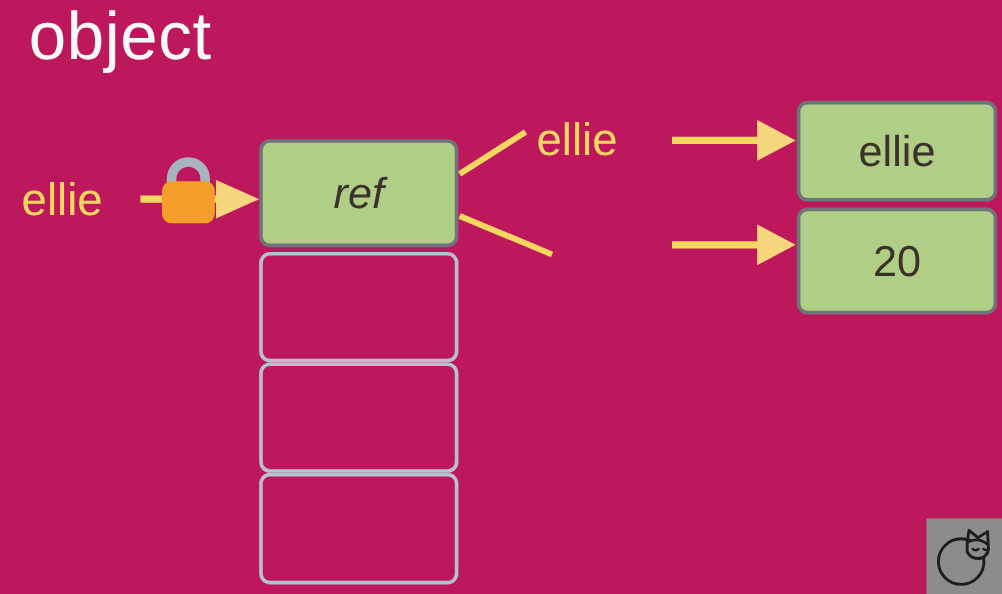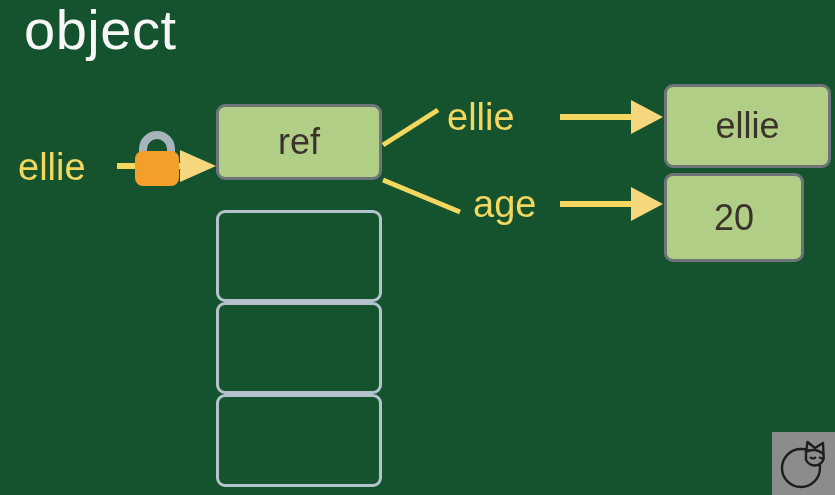--- a/index.html
+++ b/index.html
@@ -7,21 +7,21 @@
     padding: 0;
     background: #232323;
   }
   body {
     font-family: "Liberation Sans", sans-serif;
   }
   #stage {
     position: relative;
     width: 835px;
     height: 495px;
-    background: #14532d;
+    background: #be185d;
     overflow: hidden;
   }
   #svg-layer {
     position: absolute;
     left: 0;
     top: 0;
     width: 835px;
     height: 495px;
   }
   .title {
@@ -101,30 +101,29 @@
     <polygon points="631,100 663,117 631,134" fill="#f7d77e"></polygon>
 
     <line x1="560" y1="204" x2="637" y2="204" stroke="#f3d75f" stroke-width="6"></line>
     <polygon points="631,187 663,204 631,221" fill="#f7d77e"></polygon>
   </svg>
 
   <div class="title">object</div>
 
   <div class="var-label" style="left:18px; top:148px;">ellie</div>
 
-  <div class="cell cell-filled" style="left:216px; top:104px; width:166px; height:76px;">ref</div>
+  <div class="cell cell-filled" style="left:216px; top:116px; width:166px; height:90px;font-style:italic;">ref</div>
   <div class="cell cell-empty" style="left:216px; top:210px; width:166px; height:92px;"></div>
   <div class="cell cell-empty" style="left:216px; top:302px; width:166px; height:92px;"></div>
   <div class="cell cell-empty" style="left:216px; top:394px; width:166px; height:93px;"></div>
 
   <div class="prop-label" style="left:447px; top:98px;">ellie</div>
-  <div class="prop-label" style="left:473px; top:185px;">age</div>
 
   <div class="cell cell-filled" style="left:664px; top:84px; width:167px; height:84px;">ellie</div>
-  <div class="cell cell-filled" style="left:664px; top:173px; width:140px; height:89px;">20</div>
+  <div class="cell cell-filled" style="left:664px; top:173px; width:167px; height:89px;">20</div>
 
   <div class="watermark">
     <svg width="56" height="52" viewBox="0 0 56 52">
       <circle cx="25" cy="30" r="19" fill="none" stroke="#1d1d1d" stroke-width="2.4"></circle>
       <path d="M 30 14 L 31.5 4 L 39 10 L 47 5 L 47.5 16" fill="none" stroke="#1d1d1d" stroke-width="2.4" stroke-linejoin="round"></path>
       <path d="M 30 14 Q 39 9 47.5 16 Q 49 24 42 27 Q 34 29 30 22 Z" fill="#8c8c8c" stroke="#1d1d1d" stroke-width="2.4" stroke-linejoin="round"></path>
       <path d="M 34 19 q 3 3 6 0" fill="none" stroke="#1d1d1d" stroke-width="2"></path>
       <path d="M 43 19 q 2.5 2.5 5 0.5" fill="none" stroke="#1d1d1d" stroke-width="2"></path>
     </svg>
   </div>

